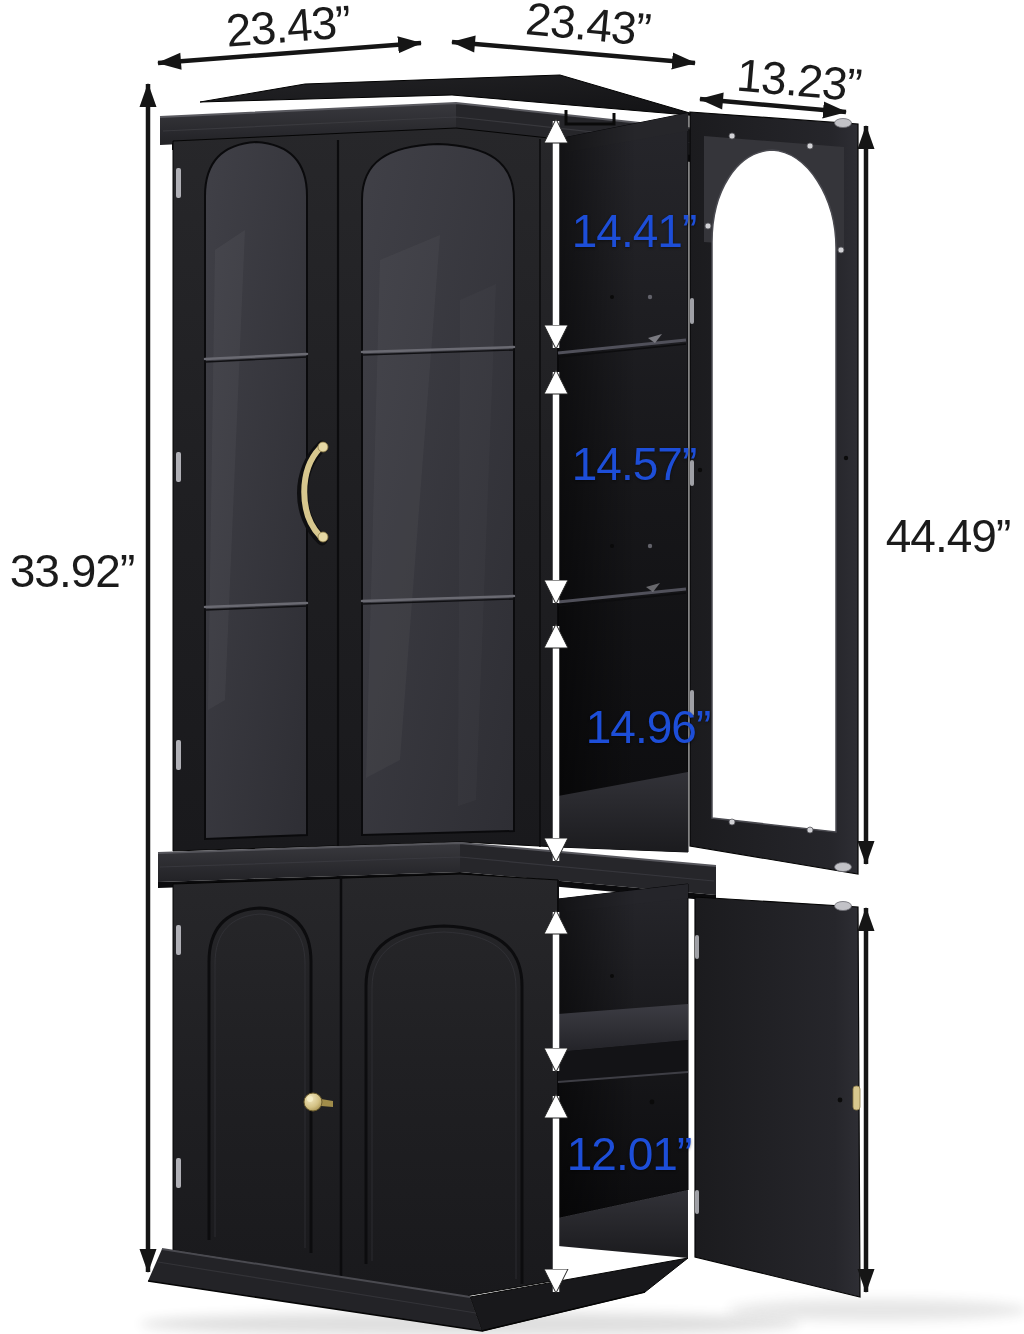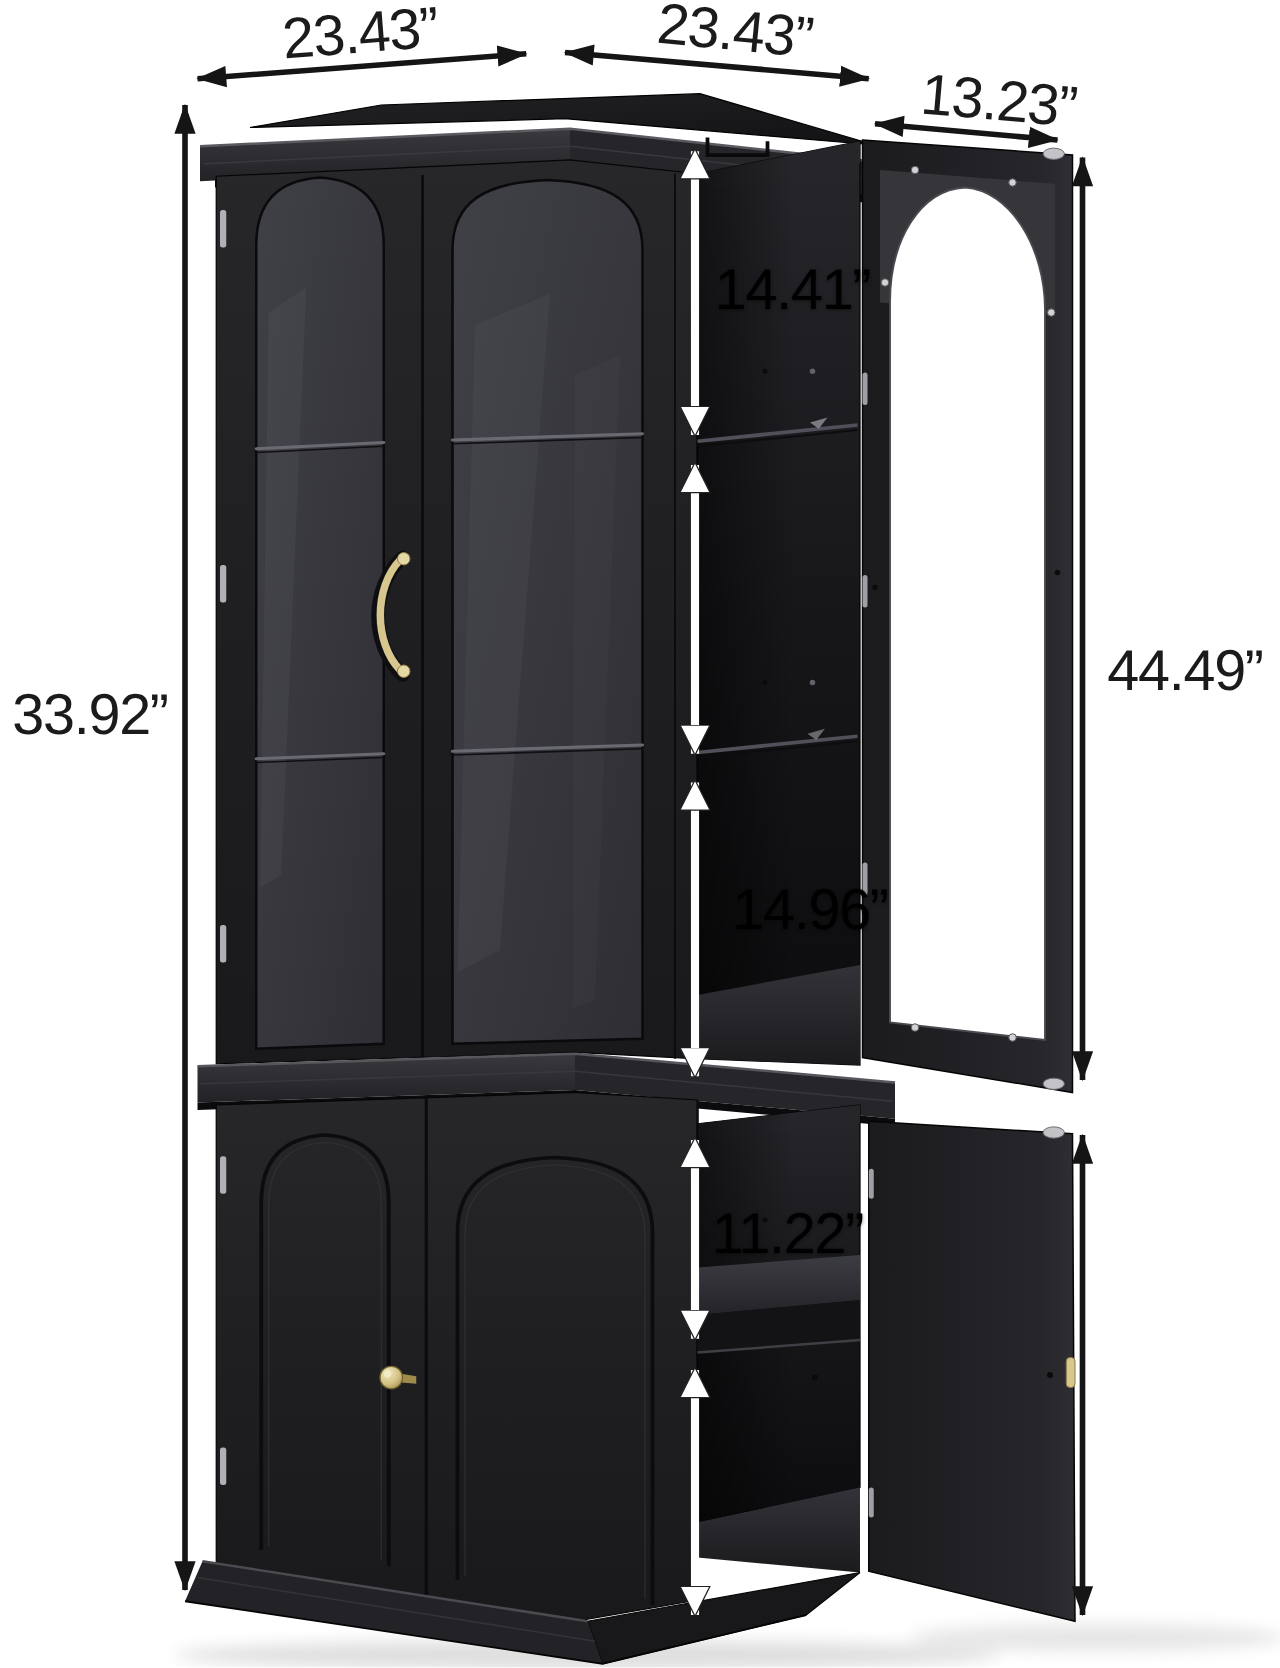--- a/index.html
+++ b/index.html
@@ -6,21 +6,21 @@
   .stage{
     position:relative;width:1024px;height:1334px;background:#fff;overflow:hidden;
     font-family:"Liberation Sans","DejaVu Sans",sans-serif;
   }
   .stage svg{position:absolute;inset:0;display:block;}
   .dim{
     position:absolute;font-size:46px;letter-spacing:-1px;color:#1b1b1b;
     white-space:nowrap;line-height:1;
     transform:translate(-50%,-50%) rotate(var(--r,0deg));
   }
-  .dim--light{color:#000000;text-shadow:0 1px 3px rgba(0,0,0,.45);}
+  .dim--light{color:#1d4ed8;text-shadow:0 1px 3px rgba(0,0,0,.45);}
 </style>
 </head>
 <body>
 
 <div class="stage">
 
   <svg viewBox="0 0 1024 1334" width="1024" height="1334">
     <defs>
       <linearGradient id="gBody" x1="0" y1="0" x2="0" y2="1">
         <stop offset="0" stop-color="#27272a"></stop>
@@ -246,16 +246,17 @@
       </g>
     </g>
   </svg>
 
   <div class="dim" style="left:288px;top:26px;--r:-4.5deg">23.43”</div>
   <div class="dim" style="left:588px;top:24px;--r:5.5deg">23.43”</div>
   <div class="dim" style="left:799px;top:80px;--r:5deg">13.23”</div>
   <div class="dim" style="left:72px;top:571px">33.92”</div>
   <div class="dim" style="left:948px;top:536px">44.49”</div>
   <div class="dim dim--light" style="left:634px;top:231px">14.41”</div>
+  <div class="dim dim--light" style="left:634px;top:464px">14.57”</div>
   <div class="dim dim--light" style="left:648px;top:727px">14.96”</div>
-  <div class="dim dim--light" style="left:630px;top:986px">11.22”</div>
+  <div class="dim dim--light" style="left:629px;top:1154px">12.01”</div>
 
 </div>
 
 </body></html>

